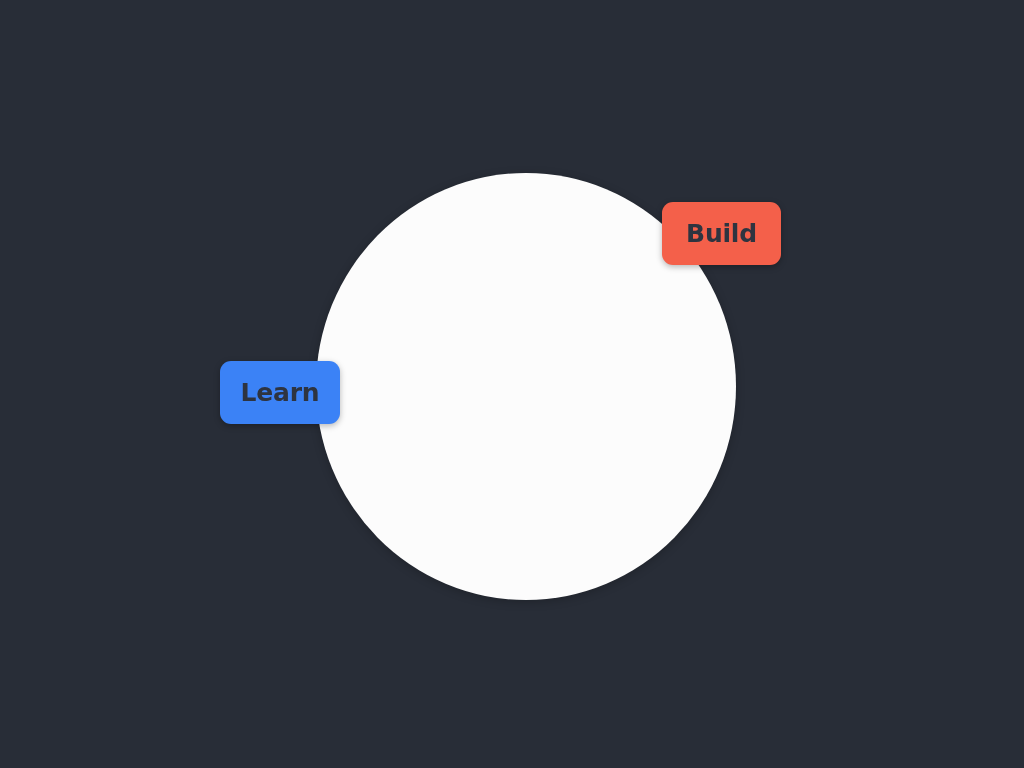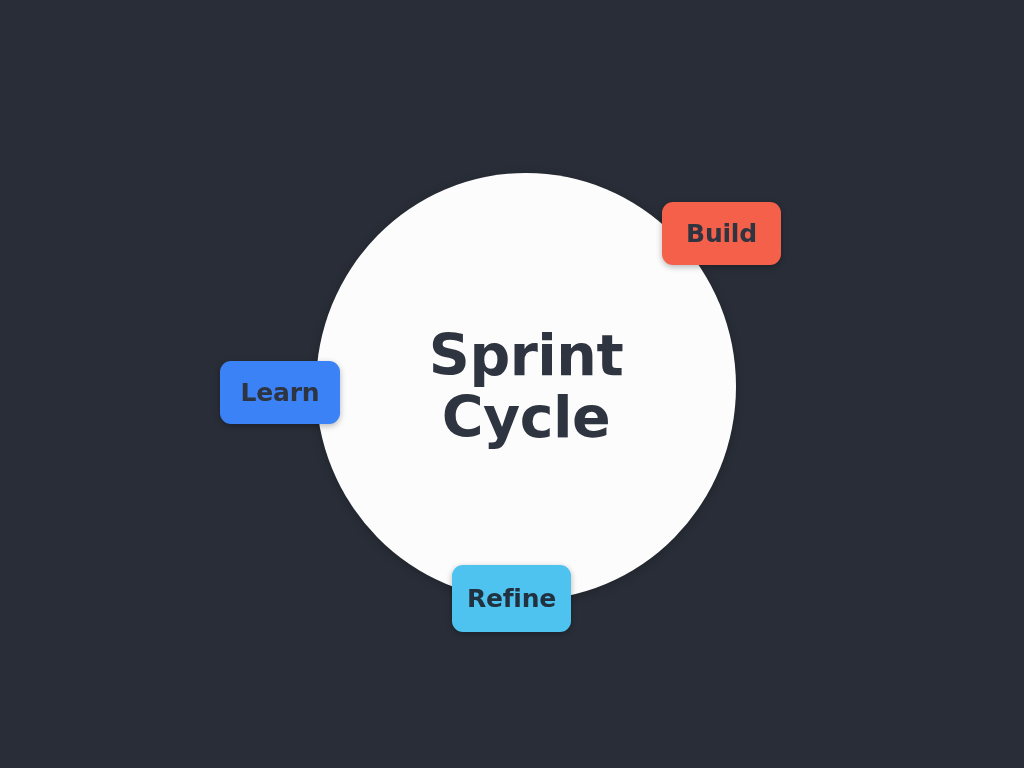--- a/index.html
+++ b/index.html
@@ -96,30 +96,23 @@
     color: #22313f;
   }
 </style>
 </head>
 <body>
 
 <div id="diagram-canvas">
 
   <div id="cycle-circle"></div>
 
-  <div id="cycle-center-label">
-    <span class="line">Sprint</span>
-    <span class="line">Cycle</span>
-  </div>
 
   <div class="stage-chip" id="stage-chip-build">
     <span>Build</span>
   </div>
 
   <div class="stage-chip" id="stage-chip-learn">
     <span>Learn</span>
   </div>
 
-  <div class="stage-chip" id="stage-chip-refine">
-    <span>Refine</span>
-  </div>
 
 </div>
 
 </body></html>

